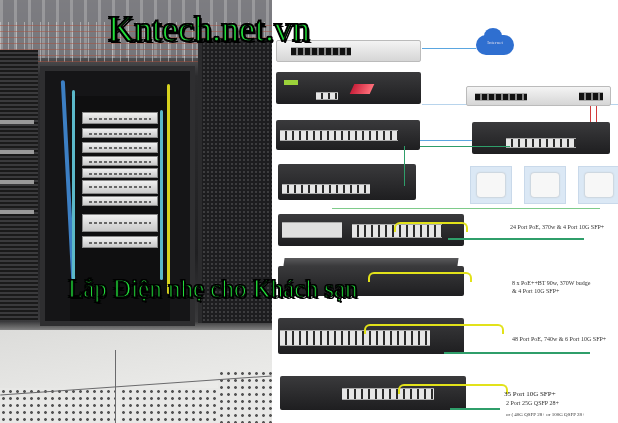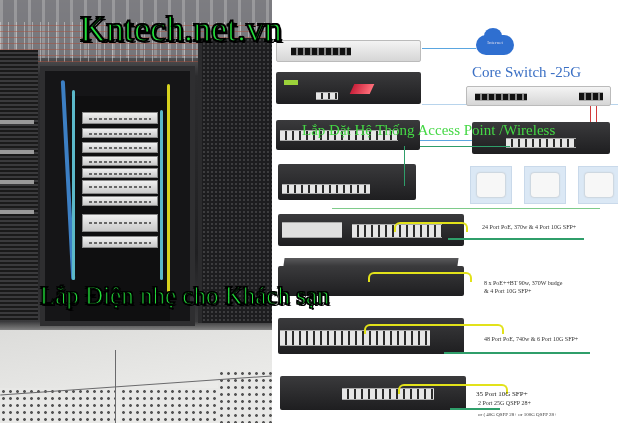--- a/index.html
+++ b/index.html
@@ -31,21 +31,21 @@
   .sw-light{background:linear-gradient(#f4f4f4,#d6d6d6);border:1px solid #bbb;box-sizing:border-box;}
   .sw-top{position:absolute;left:6px;right:6px;top:-8px;height:8px;background:linear-gradient(#5a5a5c,#3a3a3c);transform:skewX(-8deg);}
   .ports{position:absolute;height:10px;background:repeating-linear-gradient(90deg,#e6e6e6 0 5px,#2b2b2b 5px 7px);border-top:1px solid #aaa;border-bottom:1px solid #aaa;}
   .ports.dark{background:repeating-linear-gradient(90deg,#111 0 5px,#8a8a8a 5px 7px);}
   .link{position:absolute;}
   .cloud{position:absolute;left:476px;top:35px;width:38px;height:20px;background:#2f6fd0;border-radius:12px;}
   .cloud::before{content:"";position:absolute;left:8px;top:-7px;width:18px;height:16px;background:#2f6fd0;border-radius:50%;}
   .cloud-label{position:absolute;left:0;top:5px;width:38px;text-align:center;font-size:5px;color:#dde;z-index:2;}
   .ap{position:absolute;top:166px;width:40px;height:36px;background:#dbe8f5;border:1px solid #c9d9ea;}
   .ap i{position:absolute;left:6px;top:6px;width:28px;height:24px;background:#f7f7f7;border-radius:3px;box-shadow:0 0 2px #aaa;}
-  .lbl{position:absolute;white-space:nowrap;}
+  .lbl{position:absolute;white-space:nowrap;margin-left:28px;}
   .title{font-size:36px;color:#22e03a;-webkit-text-stroke:1.4px #000;text-shadow:2px 2px 0 #000,-1px -1px 0 #000,1px -1px 0 #000,-1px 1px 0 #000;letter-spacing:0;}
   .title2{font-size:25px;color:#22e03a;-webkit-text-stroke:1px #000;text-shadow:1.5px 1.5px 0 #000,-1px -1px 0 #000,1px -1px 0 #000,-1px 1px 0 #000;}
   .blue-lbl{color:#3a6fc4;font-size:15px;}
   .green-lbl{color:#45d845;font-size:16px;}
   .spec{font-size:6px;color:#333;}
 </style>
 </head>
 <body>
 
 <div class="photo">
@@ -91,37 +91,35 @@
     <div style="position:absolute;left:76px;top:12px;width:20px;height:10px;background:linear-gradient(90deg,#c8203a,#ff6f7a);transform:skewX(-25deg)"></div>
     <div class="ports" style="left:40px;top:20px;width:22px;height:6px"></div>
   </div>
 
   <div class="cloud" style="left:204px;top:35px">
     <span class="cloud-label">Internet</span>
   </div>
   <div class="link" style="left:150px;top:48px;width:54px;height:1px;background:#5aa6e0"></div>
   <div class="link" style="left:150px;top:104px;width:196px;height:1px;background:#b8d4ec"></div>
 
-  <span class="lbl blue-lbl" style="left:200px;top:64px">Core Switch  -25G</span>
 
   <div class="sw sw-light" style="left:194px;top:86px;width:145px;height:20px">
     <div class="ports dark" style="left:8px;top:6px;width:52px;height:6px"></div>
     <div class="ports dark" style="left:112px;top:5px;width:24px;height:7px"></div>
   </div>
   <div class="link" style="left:318px;top:106px;width:1px;height:45px;background:#d23a3a"></div>
   <div class="link" style="left:324px;top:106px;width:1px;height:45px;background:#d23a3a"></div>
 
   <div class="sw sw-dark" style="left:4px;top:120px;width:144px;height:30px">
     <div class="ports" style="left:4px;top:10px;width:118px;height:9px"></div>
   </div>
 
   <div class="sw sw-dark" style="left:200px;top:122px;width:138px;height:32px">
     <div class="ports" style="left:34px;top:16px;width:70px;height:8px"></div>
   </div>
-  <span class="lbl green-lbl" style="left:30px;top:122px;font-size:15px">Lắp Đặt Hệ Thống Access Point /Wireless</span>
   <div class="link" style="left:148px;top:140px;width:52px;height:1px;background:#5aa6e0"></div>
   <div class="link" style="left:148px;top:146px;width:90px;height:1px;background:#2f9e6a"></div>
 
   <div class="sw sw-dark" style="left:6px;top:164px;width:138px;height:36px">
     <div class="ports" style="left:4px;top:20px;width:88px;height:8px"></div>
   </div>
   <div class="link" style="left:132px;top:146px;width:1px;height:40px;background:#2f9e6a"></div>
   <div class="link" style="left:60px;top:208px;width:268px;height:1px;background:#7ecb8a"></div>
 
   <div class="ap" style="left:198px">
@@ -161,13 +159,13 @@
     <div class="ports" style="left:62px;top:12px;width:92px;height:10px"></div>
   </div>
   <div class="link" style="left:126px;top:384px;width:106px;height:8px;border:2px solid #e2e21a;border-bottom:none;border-radius:6px 6px 0 0"></div>
   <div class="link" style="left:178px;top:408px;width:50px;height:2px;background:#2f9e6a"></div>
   <span class="lbl spec" style="left:204px;top:390px;font-size:7px;color:#222">35 Port 10G SFP+</span>
   <span class="lbl spec" style="left:206px;top:400px">2 Port 25G QSFP 28+</span>
   <span class="lbl spec" style="left:206px;top:412px;font-size:5px">or ( 40G QSFP 28+ or 100G QSFP 28+</span>
 </div>
 
 <span class="lbl title" style="left:80px;top:8px">Kntech.net.vn</span>
-<span class="lbl title2" style="left:40px;top:282px">Lắp Điện nhẹ cho Khách sạn</span>
+<span class="lbl title2" style="left:40px;top:275px">Lắp Điện nhẹ cho Khách sạn</span>
 
 </body></html>

